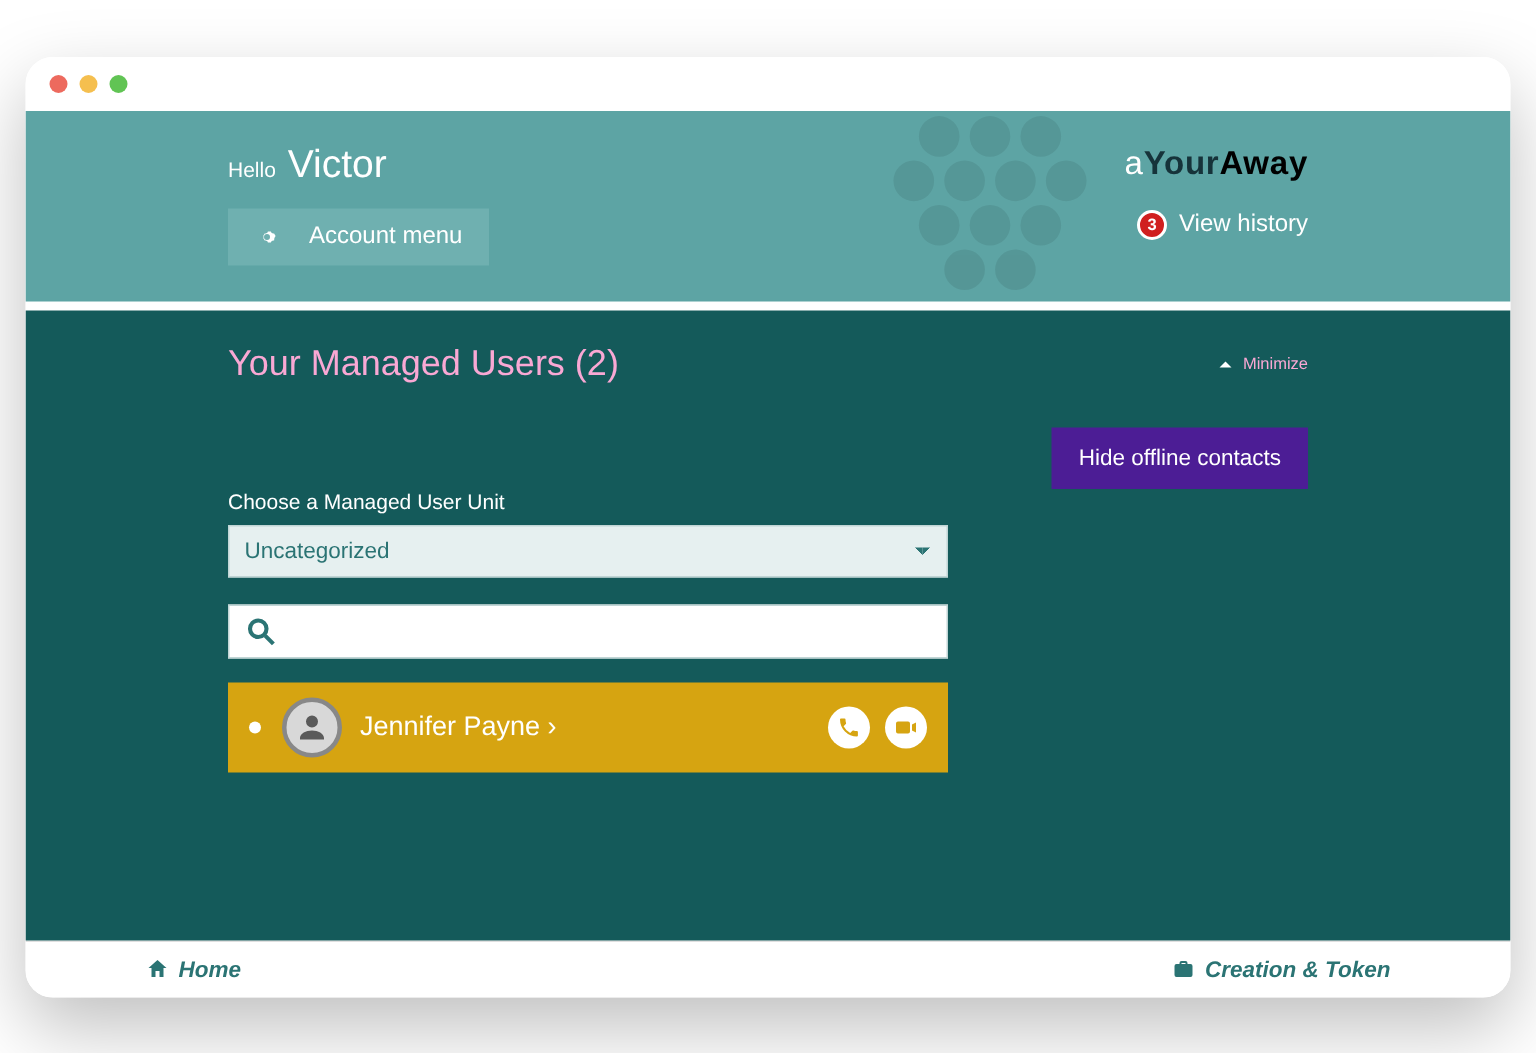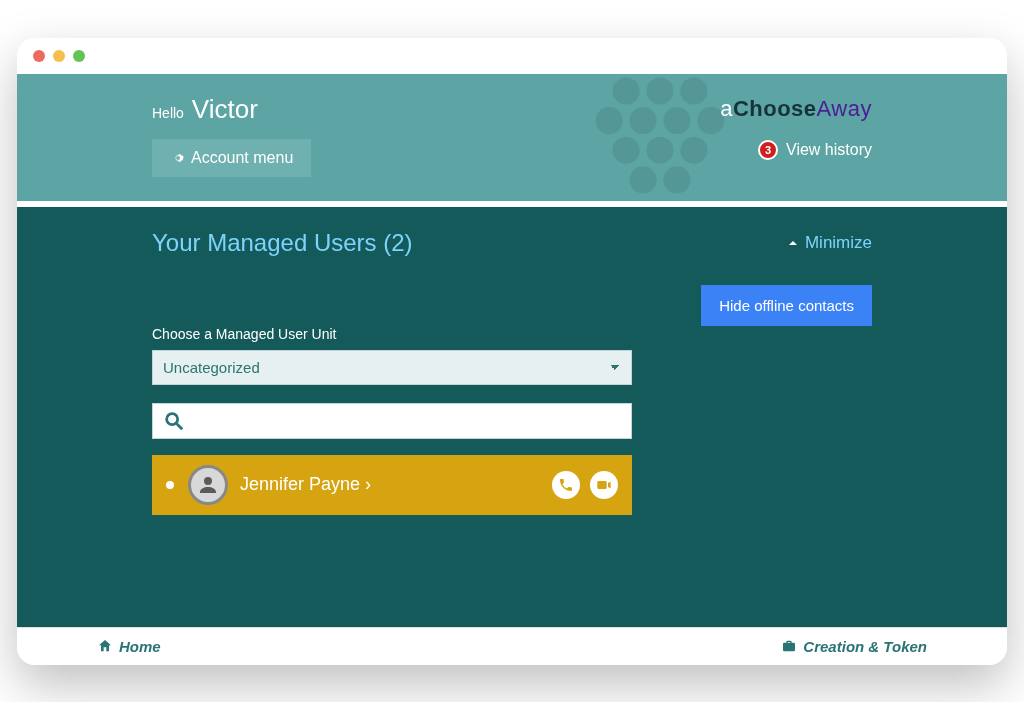--- a/index.html
+++ b/index.html
@@ -9,40 +9,40 @@
 .tl-dot { width: 12px; height: 12px; border-radius: 50%; }
 .tl-red { background: #ed6a5e; }
 .tl-yellow { background: #f5bf4f; }
 .tl-green { background: #61c454; }
 
 .header { background: #5da4a4; position: relative; padding: 20px 0 24px 0; overflow: hidden; }
 .header-inner { max-width: 740px; margin: 0 auto; display: flex; justify-content: space-between; align-items: flex-start; padding: 0 10px; }
 .header-left { }
 .greeting { color: #fff; font-size: 14px; }
 .greeting .name { font-size: 26px; font-weight: 400; margin-left: 4px; }
-.account-btn { margin-top: 14px; background: #6fb0b0; color: #fff; border: none; padding: 10px 18px; font-size: 16px; cursor: pointer; display: inline-flex; align-items: center; gap: 5px; }
+.account-btn { margin-top: 14px; background: #6fb0b0; color: #fff; border: none; padding: 10px 18px; font-size: 16px; cursor: pointer; display: inline-flex; align-items: center; gap: 20px; }
 .header-right { text-align: right; padding-top: 2px; }
 .brand { font-size: 22px; letter-spacing: 0.5px; }
 .brand .a { color: #fff; font-weight: 400; }
 .brand .touch { color: #16333a; font-weight: 700; }
-.brand .away { color: #4c1d95; font-weight: 400; }
+.brand .away { color: #000000; font-weight: 700; }
 .view-history { margin-top: 18px; color: #fff; font-size: 16px; display: inline-flex; align-items: center; gap: 8px; cursor: pointer; }
 .badge-red { background: #d01f1f; color: #fff; width: 20px; height: 20px; border-radius: 50%; display: inline-flex; align-items: center; justify-content: center; font-size: 11px; font-weight: 700; border: 2px solid #fff; }
 .hex-pattern { position: absolute; top: 0; right: 25%; width: 200px; height: 100%; opacity: 0.08; pointer-events: none; }
 .hex-pattern circle { fill: #000; }
 
 .divider { height: 6px; background: #fff; }
 
 .main { background: #145a5a; padding: 22px 0 32px 0; min-height: 420px; position: relative; }
 .main-inner { max-width: 740px; margin: 0 auto; padding: 0 10px; }
-.section-head { display: flex; justify-content: space-between; align-items: center; color: #7dd3fc; }
+.section-head { display: flex; justify-content: space-between; align-items: center; color: #f9a8d4; }
 .section-title { font-size: 24px; font-weight: 500; }
-.minimize { font-size: 17px; display: inline-flex; align-items: center; gap: 6px; cursor: pointer; }
+.minimize { font-size: 11px; display: inline-flex; align-items: center; gap: 6px; cursor: pointer; }
 .hide-offline-row { display: flex; justify-content: flex-end; margin-top: 28px; }
-.hide-offline { background: #3b82f6; color: #fff; border: none; padding: 12px 18px; font-size: 15px; cursor: pointer; }
+.hide-offline { background: #4c1d95; color: #fff; border: none; padding: 12px 18px; font-size: 15px; cursor: pointer; }
 .unit-label { color: #fff; font-size: 14px; margin-bottom: 8px; }
 .unit-select { width: 480px; background: #e6f0f0; border: 1px solid #c0d5d5; color: #2b7474; font-size: 15px; padding: 8px 10px; cursor: pointer; appearance: none; background-image: linear-gradient(45deg, transparent 50%, #2b7474 50%), linear-gradient(135deg, #2b7474 50%, transparent 50%); background-position: calc(100% - 16px) 14px, calc(100% - 11px) 14px; background-size: 5px 5px, 5px 5px; background-repeat: no-repeat; }
 .search-box { margin-top: 18px; width: 480px; background: #fff; border: 1px solid #c0d5d5; display: flex; align-items: center; padding: 6px 10px; }
 .search-box svg { width: 22px; height: 22px; }
 .search-box input { border: none; outline: none; font-size: 15px; flex: 1; margin-left: 8px; background: transparent; }
 
 .user-list { margin-top: 16px; width: 480px; display: flex; flex-direction: column; gap: 10px; }
 .user-row { display: flex; align-items: center; padding: 10px 14px; color: #fff; position: relative; }
 .user-row.yellow { background: #d6a411; }
 .user-row.green { background: #24a665; }
@@ -98,21 +98,21 @@
         </div>
         <button class="account-btn">
           <svg width="16" height="16" viewBox="0 0 24 24" fill="#fff">
               <path d="M19.4 13l.6-1 .6-1-1.5-2.6-1.2.2a7 7 0 00-1.7-1l-.3-1.2h-3l-.3 1.2a7 7 0 00-1.7 1l-1.2-.2L8.2 11l.6 1-.6 1 1.5 2.6 1.2-.2a7 7 0 001.7 1l.3 1.2h3l.3-1.2a7 7 0 001.7-1l1.2.2L19.4 13zM12 15a3 3 0 110-6 3 3 0 010 6z"></path>
             </svg>
           <span>Account menu</span>
         </button>
       </div>
       <div class="header-right">
         <div class="brand">
-          <span class="a">a</span><span class="touch">Choose</span><span class="away">Away</span>
+          <span class="a">a</span><span class="touch">Your</span><span class="away">Away</span>
         </div>
         <div class="view-history">
           <span class="badge-red">3</span>
           <span>View history</span>
         </div>
       </div>
     </div>
   </div>
 
   <div class="divider"></div>

